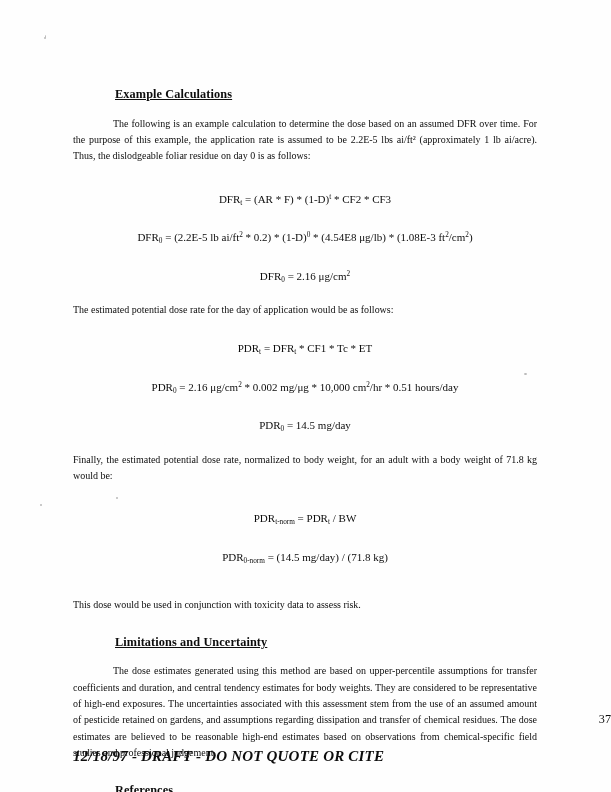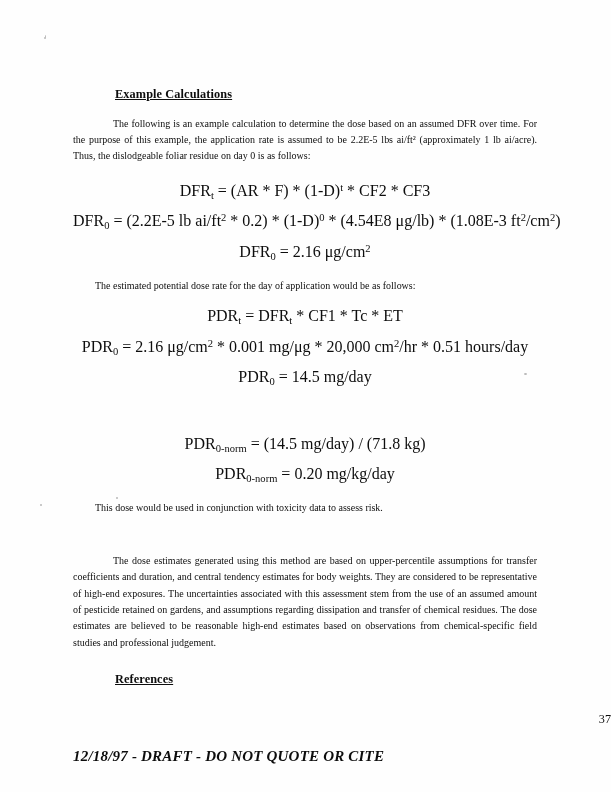--- a/index.html
+++ b/index.html
@@ -43,27 +43,28 @@
   }
 
   .para {
     font-size: 10px;
     line-height: 16.4px;
     text-align: justify;
     text-justify: inter-word;
     letter-spacing: -0.01px;
   }
   .para.indent { text-indent: 40px; }
-  .para.noindent { text-indent: 0; margin-left: 22px; }
+  .para.noindent { text-indent: 0; }
 
   .eq {
-    font-size: 16px;
+    font-size: 11px;
     line-height: 16.4px;
     text-align: center;
     white-space: nowrap;
+    margin-top: 8px;
   }
 
   sub { font-size: 0.66em; vertical-align: -0.26em; line-height: 0; }
   sup { font-size: 0.66em; vertical-align: 0.52em; line-height: 0; }
   .gap-md { height: 14px; }
   .gap-lg { height: 18px; }
   .gap-xl { height: 22px; }
 
   .footer-note {
     position: absolute;
@@ -133,53 +134,55 @@
 
     <div class="gap-md"></div>
 
     <div class="eq">
       <span>PDR</span><sub>t</sub><span> = DFR</span><sub>t</sub><span> * CF1 * Tc * ET</span>
     </div>
 
     <div class="gap-md"></div>
 
     <div class="eq">
-      <span>PDR</span><sub>0</sub><span> = 2.16 μg/cm</span><sup>2</sup><span> * 0.001  mg/μg * 20,000 cm</span><sup>2</sup><span>/hr * 0.51 hours/day</span>
+      <span>PDR</span><sub>0</sub><span> = 2.16 μg/cm</span><sup>2</sup><span> * 0.002  mg/μg * 10,000 cm</span><sup>2</sup><span>/hr * 0.51 hours/day</span>
     </div>
 
     <div class="gap-md"></div>
 
     <div class="eq">
       <span>PDR</span><sub>0</sub><span> = 14.5 mg/day</span>
     </div>
 
     <div class="gap-lg"></div>
 
+    <div class="para noindent">Finally, the estimated potential dose rate, normalized to body weight, for an adult with a body weight of 71.8 kg would be:</div>
 
     <div class="gap-lg"></div>
 
+    <div class="eq">
+      <span>PDR</span><sub>t-norm</sub><span> = PDR</span><sub>t</sub><span> / BW</span>
+    </div>
 
     <div class="gap-md"></div>
 
     <div class="eq">
       <span>PDR</span><sub>0-norm</sub><span> = (14.5 mg/day) / (71.8 kg)</span>
     </div>
 
     <div class="gap-md"></div>
 
-    <div class="eq">
-      <span>PDR</span><sub>0-norm</sub><span> = 0.20 mg/kg/day</span>
-    </div>
 
     <div class="gap-lg"></div>
 
     <div class="para noindent">This dose would be used in conjunction with toxicity data to assess risk.</div>
 
     <div class="gap-xl"></div>
 
+    <div class="heading">Limitations and Uncertainty</div>
 
     <div class="gap-md"></div>
 
     <div class="para indent">The dose estimates generated using this method are based on upper-percentile assumptions for transfer coefficients and duration, and central tendency estimates for body weights.  They are considered to be representative of high-end exposures.  The uncertainties associated with this assessment stem from the use of an assumed amount of pesticide retained on gardens, and assumptions regarding dissipation and transfer of chemical residues.  The dose estimates are believed to be reasonable high-end estimates based on observations from chemical-specific field studies and professional judgement.</div>
 
     <div class="gap-xl"></div>
 
     <div class="heading">References</div>
 
     <div class="gap-md"></div>

